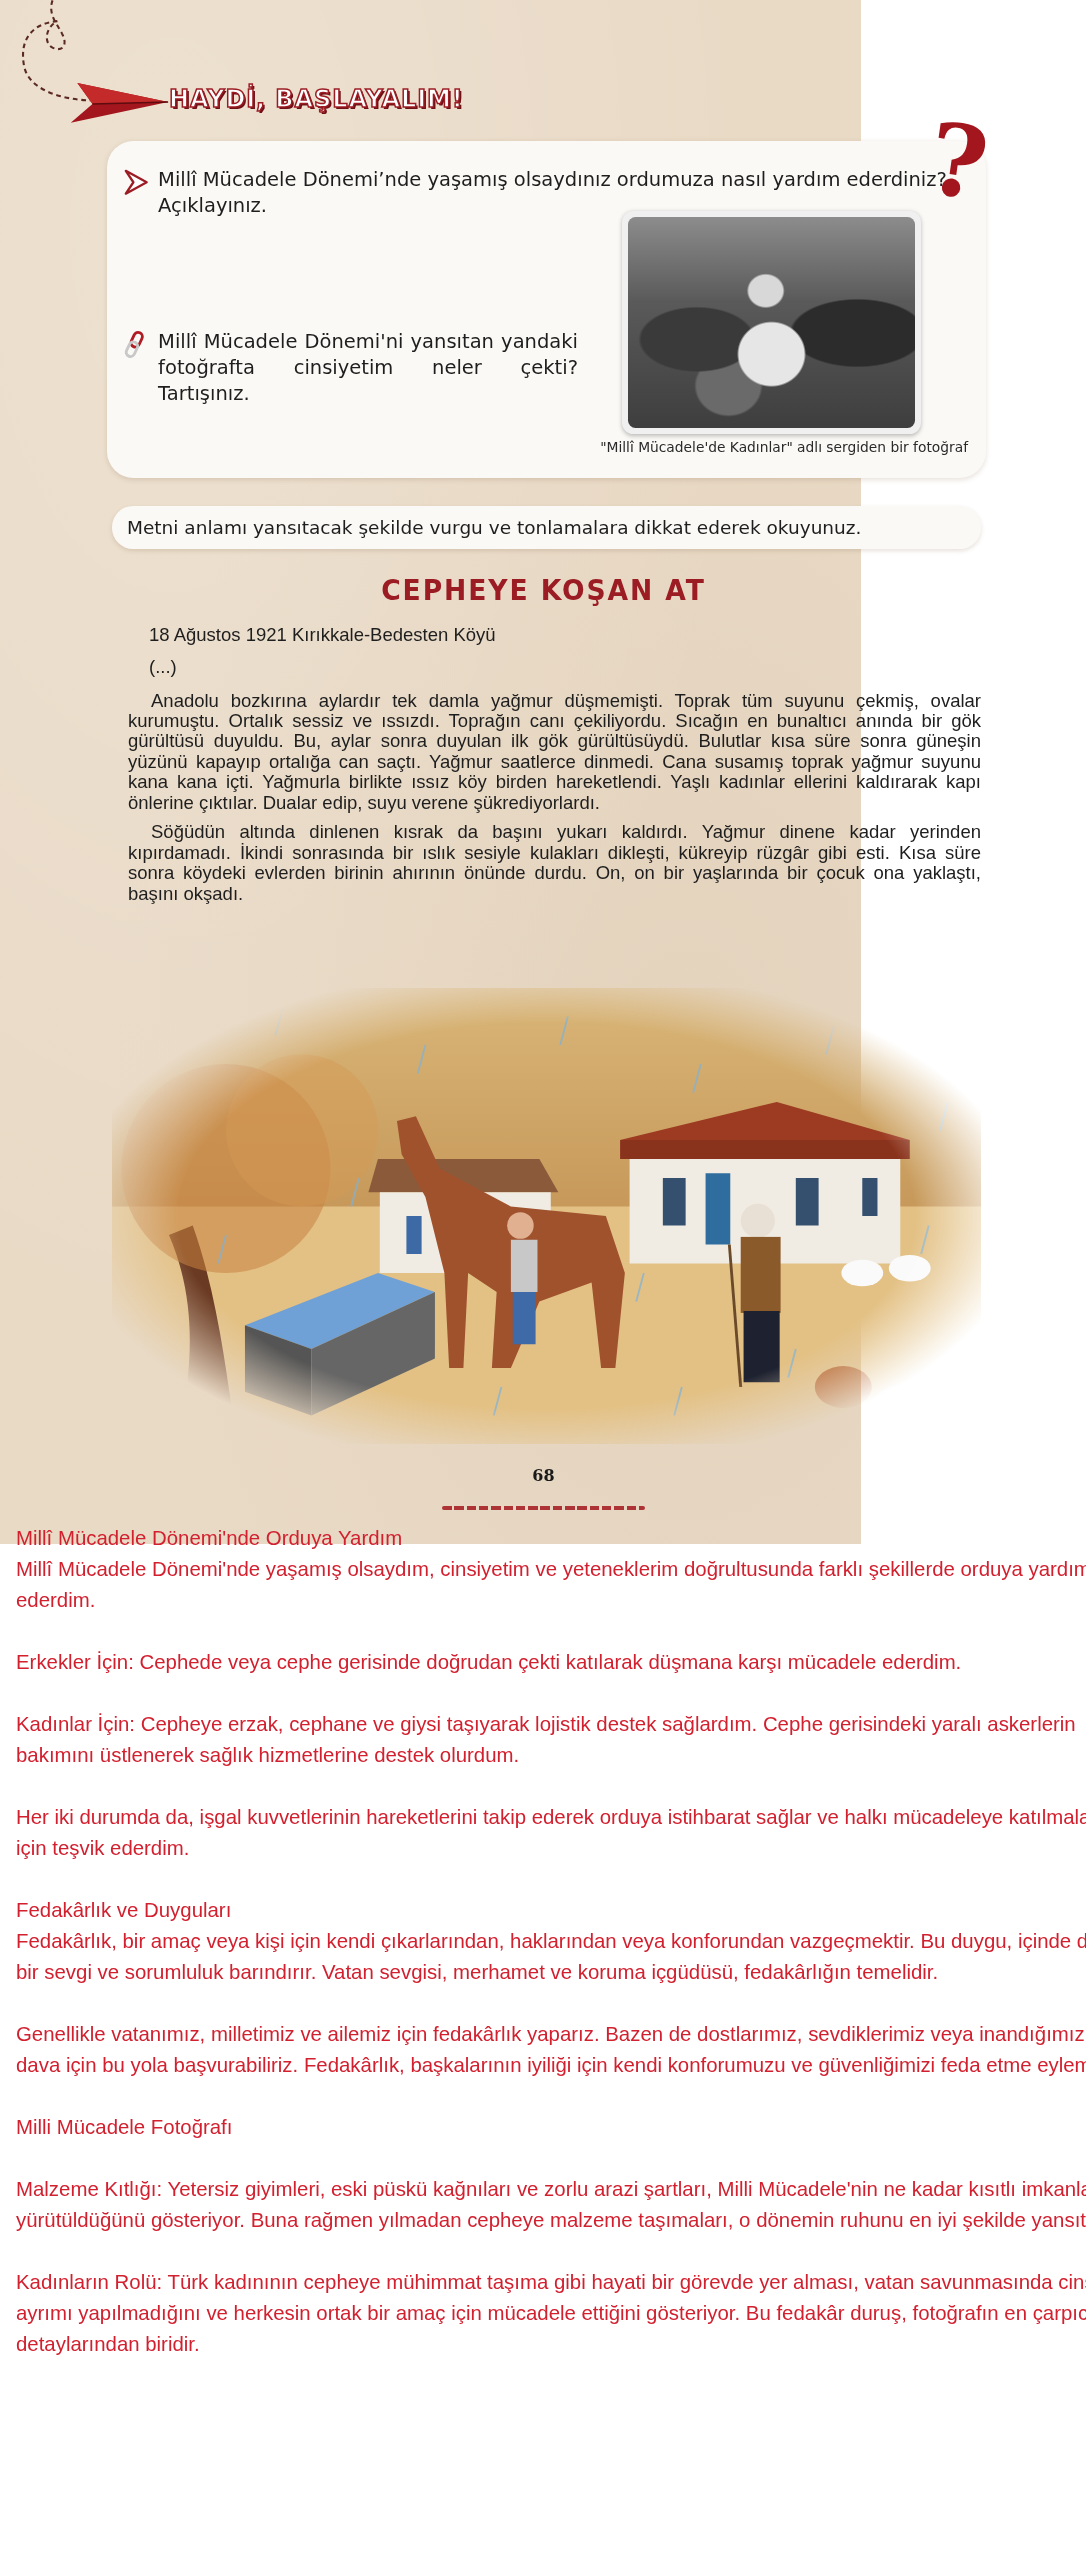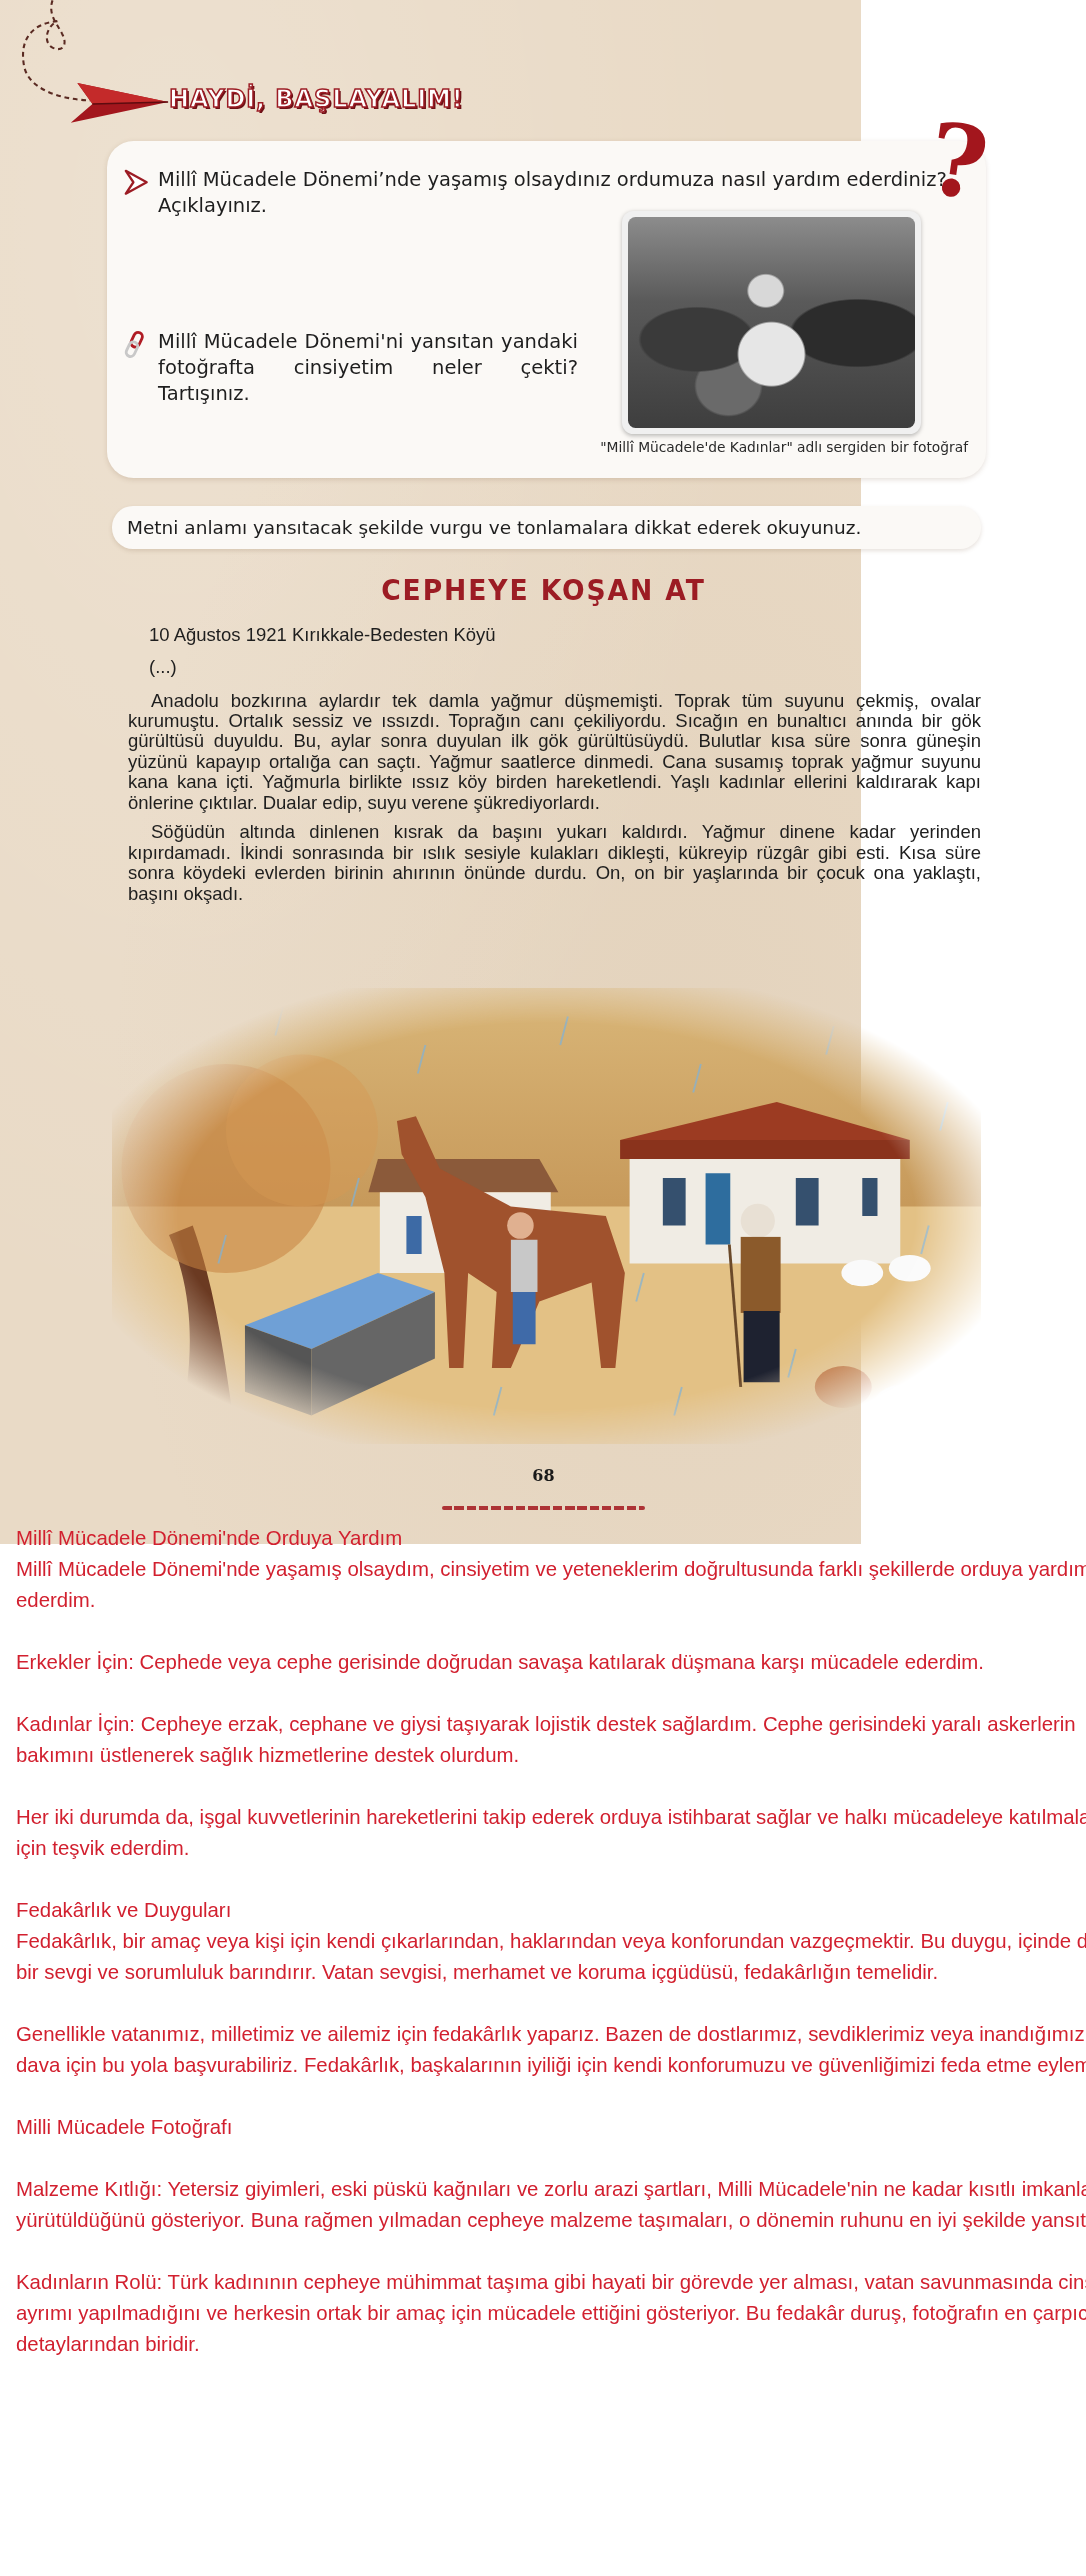--- a/index.html
+++ b/index.html
@@ -157,21 +157,21 @@
   <div class="photo-frame">
     <div class="photo"></div>
   </div>
   <div class="photo-caption">"Millî Mücadele'de Kadınlar" adlı sergiden bir fotoğraf</div>
 
   <div class="instruction-bar">Metni anlamı yansıtacak şekilde vurgu ve tonlamalara dikkat ederek okuyunuz.</div>
 
   <div class="story-title">CEPHEYE KOŞAN AT</div>
 
   <div class="story-body">
-    <p class="dateline">10 Ağustos 1921 Kırıkkale-Bedesten Köyü</p>
+    <p class="dateline">18 Ağustos 1921 Kırıkkale-Bedesten Köyü</p>
     <p class="ellipsis">(...)</p>
     <p class="indent">Anadolu bozkırına aylardır tek damla yağmur düşmemişti. Toprak tüm suyunu çekmiş, ovalar kurumuştu. Ortalık sessiz ve ıssızdı. Toprağın canı çekiliyordu. Sıcağın en bunaltıcı anında bir gök gürültüsü duyuldu. Bu, aylar sonra duyulan ilk gök gürültüsüydü. Bulutlar kısa süre sonra güneşin yüzünü kapayıp ortalığa can saçtı. Yağmur saatlerce dinmedi. Cana susamış toprak yağmur suyunu kana kana içti. Yağmurla birlikte ıssız köy birden hareketlendi. Yaşlı kadınlar ellerini kaldırarak kapı önlerine çıktılar. Dualar edip, suyu verene şükrediyorlardı.</p>
     <p class="indent">Söğüdün altında dinlenen kısrak da başını yukarı kaldırdı. Yağmur dinene kadar yerinden kıpırdamadı. İkindi sonrasında bir ıslık sesiyle kulakları dikleşti, kükreyip rüzgâr gibi esti. Kısa süre sonra köydeki evlerden birinin ahırının önünde durdu. On, on bir yaşlarında bir çocuk ona yaklaştı, başını okşadı.</p>
   </div>
 
   <div class="illustration">
     <svg viewBox="0 0 915 480" preserveAspectRatio="none">
       <defs>
         <linearGradient id="sky" x1="0" y1="0" x2="0" y2="1">
           <stop offset="0" stop-color="#d9b678"></stop>
@@ -242,21 +242,21 @@
   <div class="page-number">68</div>
   <div class="page-number-rule"></div>
 </div>
 
 <div class="answers">
   <div class="block">
     <span class="heading-line">Millî Mücadele Dönemi'nde Orduya Yardım</span>
     <span>Millî Mücadele Dönemi'nde yaşamış olsaydım, cinsiyetim ve yeteneklerim doğrultusunda farklı şekillerde orduya yardım ederdim.</span>
   </div>
   <div class="block">
-    <span>Erkekler İçin: Cephede veya cephe gerisinde doğrudan savaşa katılarak düşmana karşı mücadele ederdim.</span>
+    <span>Erkekler İçin: Cephede veya cephe gerisinde doğrudan çekti katılarak düşmana karşı mücadele ederdim.</span>
   </div>
   <div class="block">
     <span>Kadınlar İçin: Cepheye erzak, cephane ve giysi taşıyarak lojistik destek sağlardım. Cephe gerisindeki yaralı askerlerin bakımını üstlenerek sağlık hizmetlerine destek olurdum.</span>
   </div>
   <div class="block">
     <span>Her iki durumda da, işgal kuvvetlerinin hareketlerini takip ederek orduya istihbarat sağlar ve halkı mücadeleye katılmaları için teşvik ederdim.</span>
   </div>
   <div class="block">
     <span class="heading-line">Fedakârlık ve Duyguları</span>
     <span>Fedakârlık, bir amaç veya kişi için kendi çıkarlarından, haklarından veya konforundan vazgeçmektir. Bu duygu, içinde derin bir sevgi ve sorumluluk barındırır. Vatan sevgisi, merhamet ve koruma içgüdüsü, fedakârlığın temelidir.</span>

